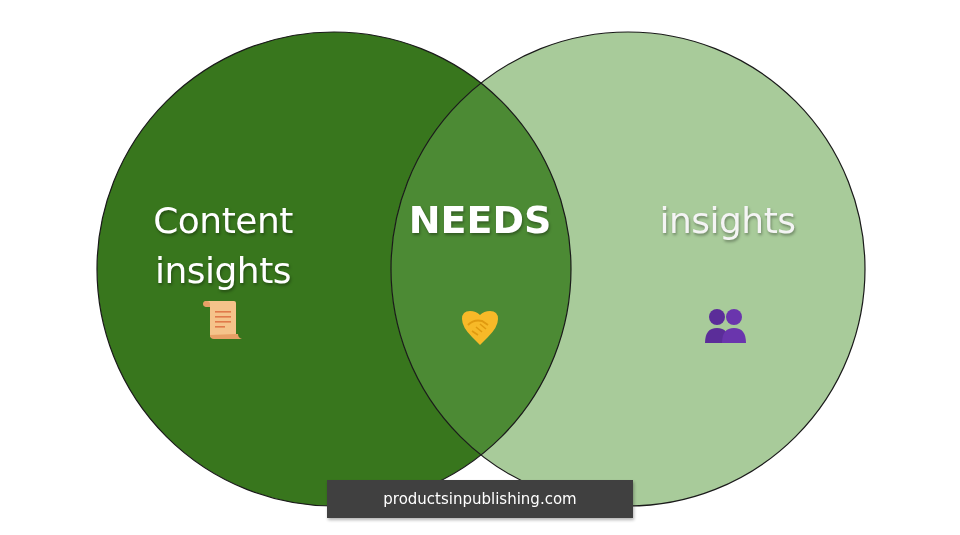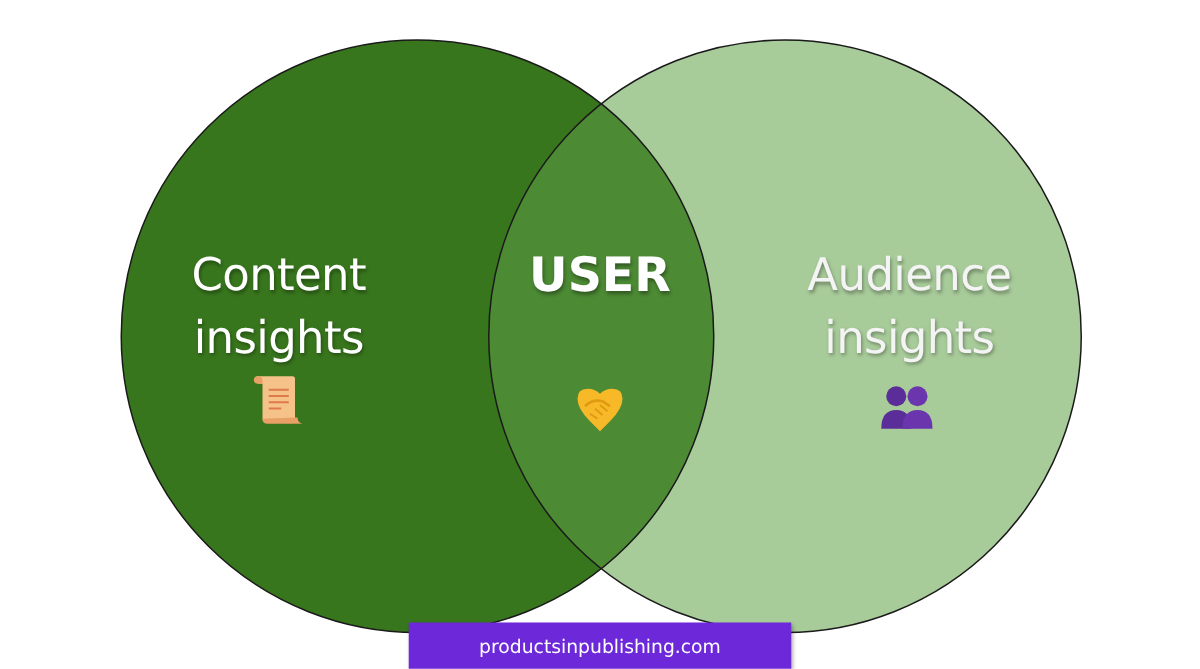--- a/index.html
+++ b/index.html
@@ -11,22 +11,22 @@
     font-family: "DejaVu Sans", sans-serif;
   }
   .label .line { display: block; }
   .side { font-size: 36px; line-height: 50px; font-weight: normal; letter-spacing: -0.5px; }
   .center { font-size: 38px; line-height: 52px; font-weight: bold; letter-spacing: 0px; }
   .left-label { left: 118px; top: 196px; width: 210px; }
   .center-label { left: 395px; top: 194px; width: 170px; }
   .right-label { left: 620px; top: 196px; width: 215px; color: #f4f4f4; }
   .emoji { position: absolute; width: 44px; height: 44px; }
   .footer {
-    position: absolute; left: 327px; top: 498px; width: 306px; height: 38px;
-    background: #6d28d9; color: #ffffff; text-align: center;
+    position: absolute; left: 327px; top: 480px; width: 306px; height: 38px;
+    background: #404040; color: #ffffff; text-align: center;
     font-size: 15px; line-height: 38px;
     font-family: "DejaVu Sans", sans-serif;
     box-shadow: 1px 2px 3px rgba(0,0,0,0.3);
   }
 </style>
 </head>
 <body>
 
 <svg class="venn" width="960" height="535" viewBox="0 0 960 535">
   <defs>
@@ -40,25 +40,24 @@
   <circle cx="334" cy="269" r="237" fill="none" stroke="#1a1a1a" stroke-width="1.2"></circle>
   <circle cx="628" cy="269" r="237" fill="none" stroke="#1a1a1a" stroke-width="1.2"></circle>
 </svg>
 
 <div class="label side left-label">
   <span class="line">Content</span>
   <span class="line">insights</span>
 </div>
 
 <div class="label center center-label">
-  <span class="line">USER</span>
+  <span class="line">NEEDS</span>
 </div>
 
 <div class="label side right-label">
-  <span class="line">Audience</span>
   <span class="line">insights</span>
 </div>
 
 <svg class="emoji" style="left:200px; top:297px;" viewBox="0 0 44 44">
   <path d="M6 4 Q4 4 4 7 Q4 10 8 10 L10 10 L10 38 Q10 41 13 41 L40 41 Q36 41 36 37 L36 6 Q36 4 34 4 Z" fill="#f5c38a"></path>
   <path d="M6 4 Q3 4 3 7 Q3 10 7 10 L10 10 L10 7 Q10 4 6 4 Z" fill="#e8a066"></path>
   <path d="M10 38 Q10 42 14 42 L42 42 Q38 41 38 37 L36 37 Z" fill="#e8a066"></path>
   <rect x="15" y="14" width="16" height="1.6" fill="#e07a4a"></rect>
   <rect x="15" y="19" width="16" height="1.6" fill="#e07a4a"></rect>
   <rect x="15" y="24" width="16" height="1.6" fill="#e07a4a"></rect>

